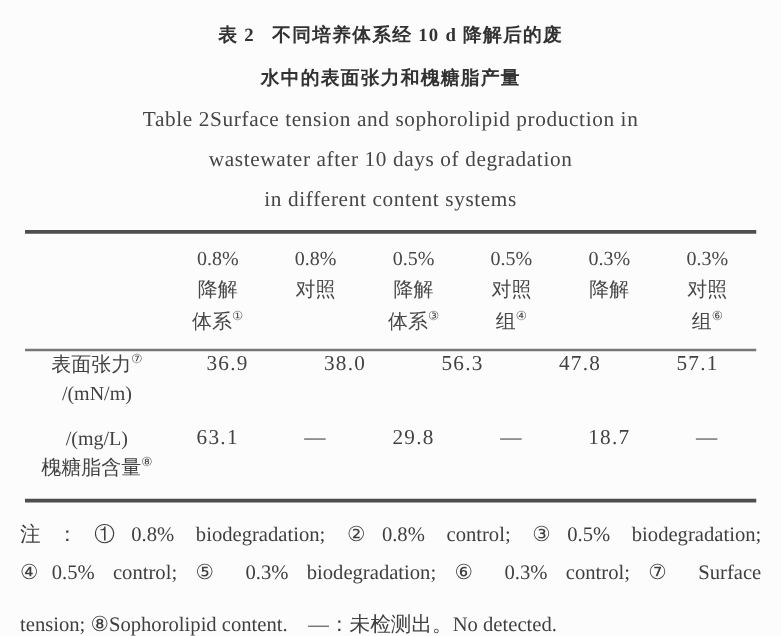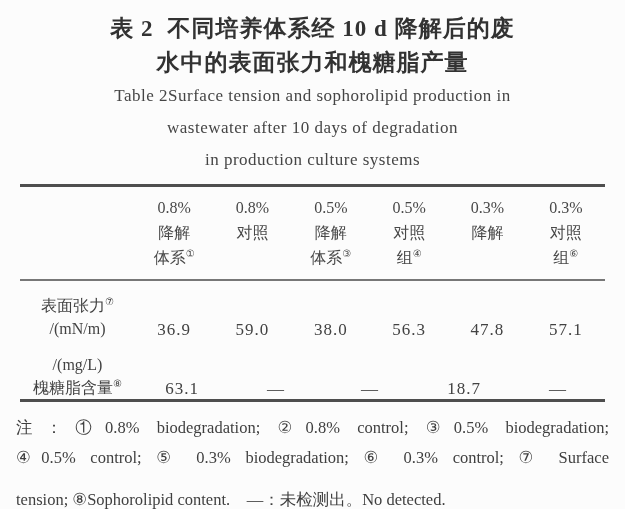--- a/index.html
+++ b/index.html
@@ -17,21 +17,21 @@
   .page {
     width: 625px;
     height: 509px;
     position: relative;
   }
   
   .title-zh {
     padding-top: 12px;
     text-align: center;
     font-weight: bold;
-    font-size: 23px;
+    font-size: 15px;
     line-height: 34px;
     color: #323232;
     letter-spacing: 1px;
   }
   .title-zh .tlabel { margin-right: 14px; }
   .title-en {
     text-align: center;
     font-size: 17px;
     line-height: 32px;
     color: #454545;
@@ -58,21 +58,21 @@
   .label-col { width: 115px; flex: none; }
   .hcell {
     flex: 1;
     text-align: center;
     font-size: 16px;
     line-height: 25px;
     color: #484848;
   }
   .trow {
     display: flex;
-    align-items: flex-end;
+    align-items: flex-start;
     height: 59px;
   }
   .rlabel {
     width: 115px;
     flex: none;
     text-align: center;
     font-size: 16px;
     line-height: 23px;
     color: #424242;
   }
@@ -108,21 +108,21 @@
 <div class="page">
 
   <div class="title-zh">
     <div><span class="tlabel">表 2</span><span>不同培养体系经 10 d 降解后的废</span></div>
     <div>水中的表面张力和槐糖脂产量</div>
   </div>
 
   <div class="title-en">
     <div><span class="tlabel">Table 2</span><span>Surface tension and sophorolipid production in</span></div>
     <div>wastewater after 10 days of degradation</div>
-    <div>in production culture systems</div>
+    <div>in different content systems</div>
   </div>
 
   <div class="tablebox">
     <div class="rule-thick"></div>
 
     <div class="thead">
       <div class="label-col"></div>
 
       <div class="hcell">
         <div>0.8%</div>
@@ -160,34 +160,34 @@
     </div>
 
     <div class="rule-thin"></div>
 
     <div class="trow">
       <div class="rlabel">
         <div><span>表面张力</span><sup class="circ">⑦</sup></div>
         <div>/(mN/m)</div>
       </div>
       <div class="vcell">36.9</div>
-      <div class="vcell">59.0</div>
       <div class="vcell">38.0</div>
       <div class="vcell">56.3</div>
       <div class="vcell">47.8</div>
       <div class="vcell">57.1</div>
     </div>
 
     <div class="trow">
       <div class="rlabel">
         <div>/(mg/L)</div>
         <div><span>槐糖脂含量</span><sup class="circ">⑧</sup></div>
       </div>
       <div class="vcell">63.1</div>
       <div class="vcell">—</div>
+      <div class="vcell">29.8</div>
       <div class="vcell">—</div>
       <div class="vcell">18.7</div>
       <div class="vcell">—</div>
     </div>
 
     <div class="rule-thick"></div>
   </div>
 
   <div class="notes">
     <div class="note-just">注：①0.8% biodegradation; ②0.8% control; ③0.5% biodegradation;</div>

